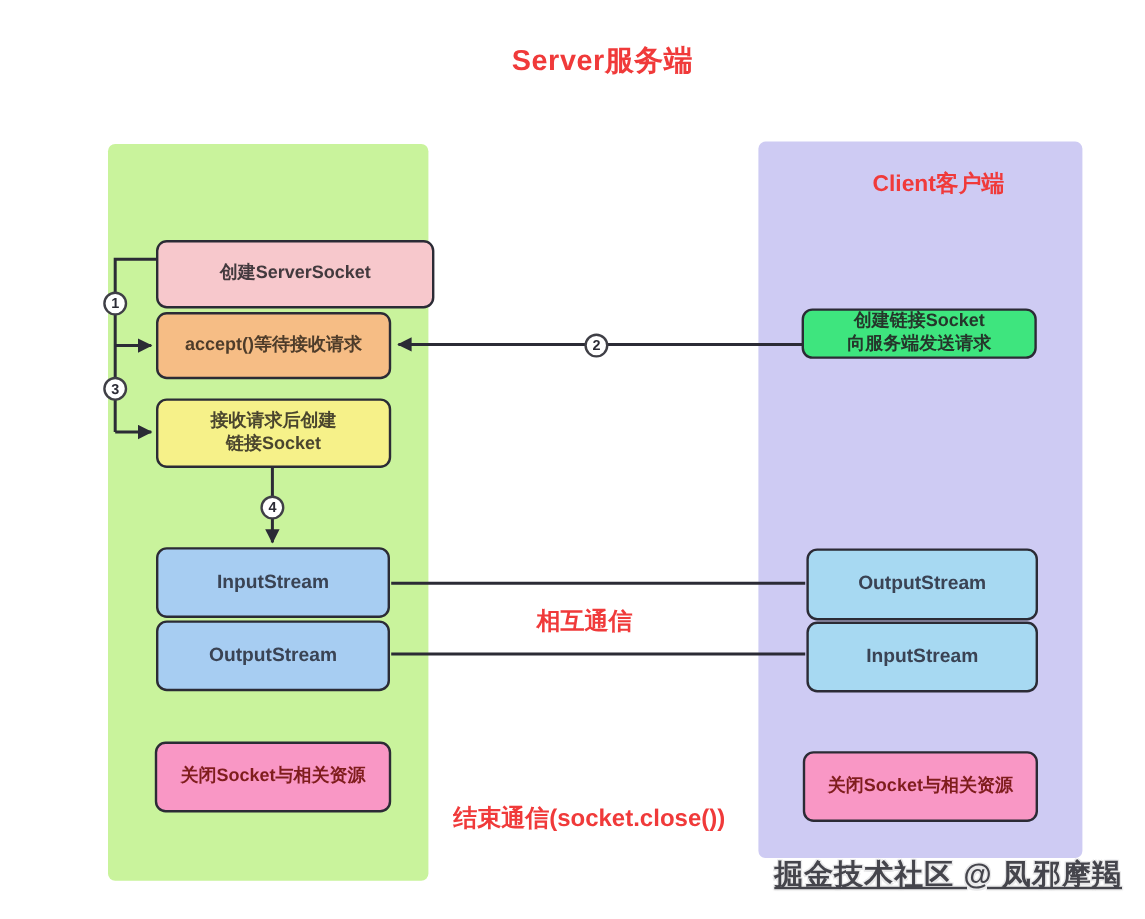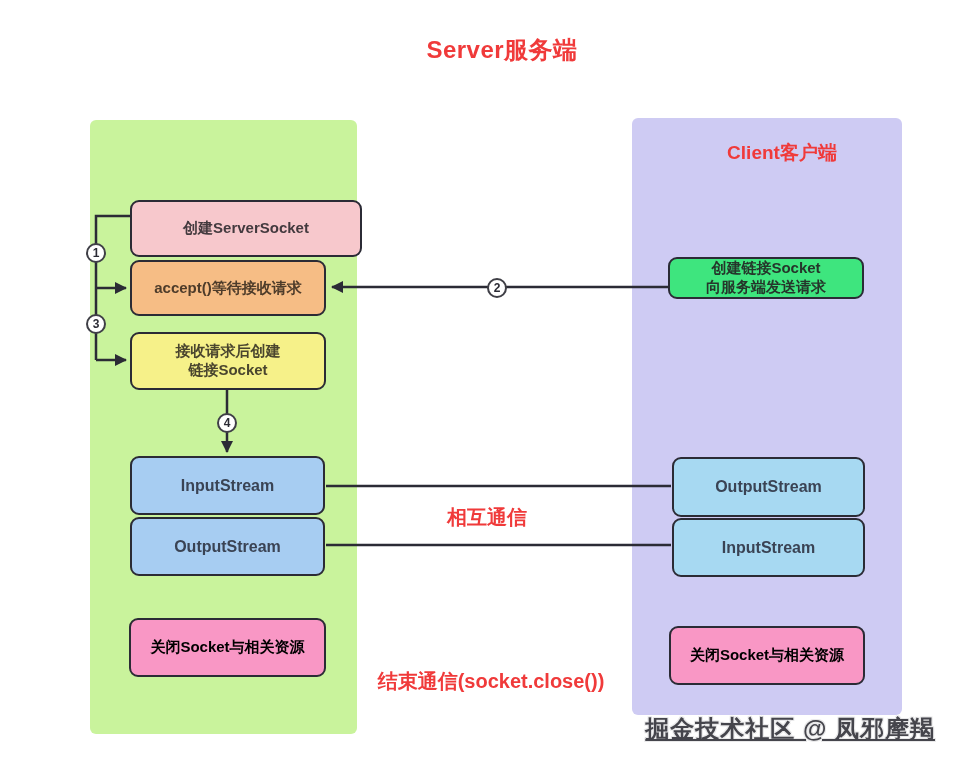--- a/index.html
+++ b/index.html
@@ -32,21 +32,21 @@
     display:flex;flex-direction:column;align-items:center;justify-content:center;
     text-align:center;font-weight:bold;font-size:15px;color:#433a3e;
     line-height:1.25;
   }
   .pink   {background:#f7c8cc;}
   .orange {background:#f6bd85;color:#4e3c2a;}
   .yellow {background:#f6f189;color:#4a452e;}
   .blue-l {background:#a7cdf2;color:#3a4354;font-size:16px;}
   .blue-r {background:#a7d9f2;color:#3a4354;font-size:16px;}
   .green-b{background:#3ee57e;color:#25362b;}
-  .hotpink{background:#f997c5;color:#000000;text-align:center;}
+  .hotpink{background:#f997c5;color:#7f1d1d;text-align:center;}
   .b-create      {left:130px;top:200px;width:232px;height:57px;}
   .b-accept      {left:130px;top:260px;width:196px;height:56px;}
   .b-createlink  {left:130px;top:332px;width:196px;height:58px;}
   .b-instream-l  {left:130px;top:456px;width:195px;height:59px;}
   .b-outstream-l {left:130px;top:517px;width:195px;height:59px;}
   .b-close-l     {left:129px;top:618px;width:197px;height:59px;}
   .b-create-c    {left:668px;top:257px;width:196px;height:42px;}
   .b-outstream-r {left:672px;top:457px;width:193px;height:60px;}
   .b-instream-r  {left:672px;top:518px;width:193px;height:59px;}
   .b-close-r     {left:669px;top:626px;width:196px;height:59px;}

